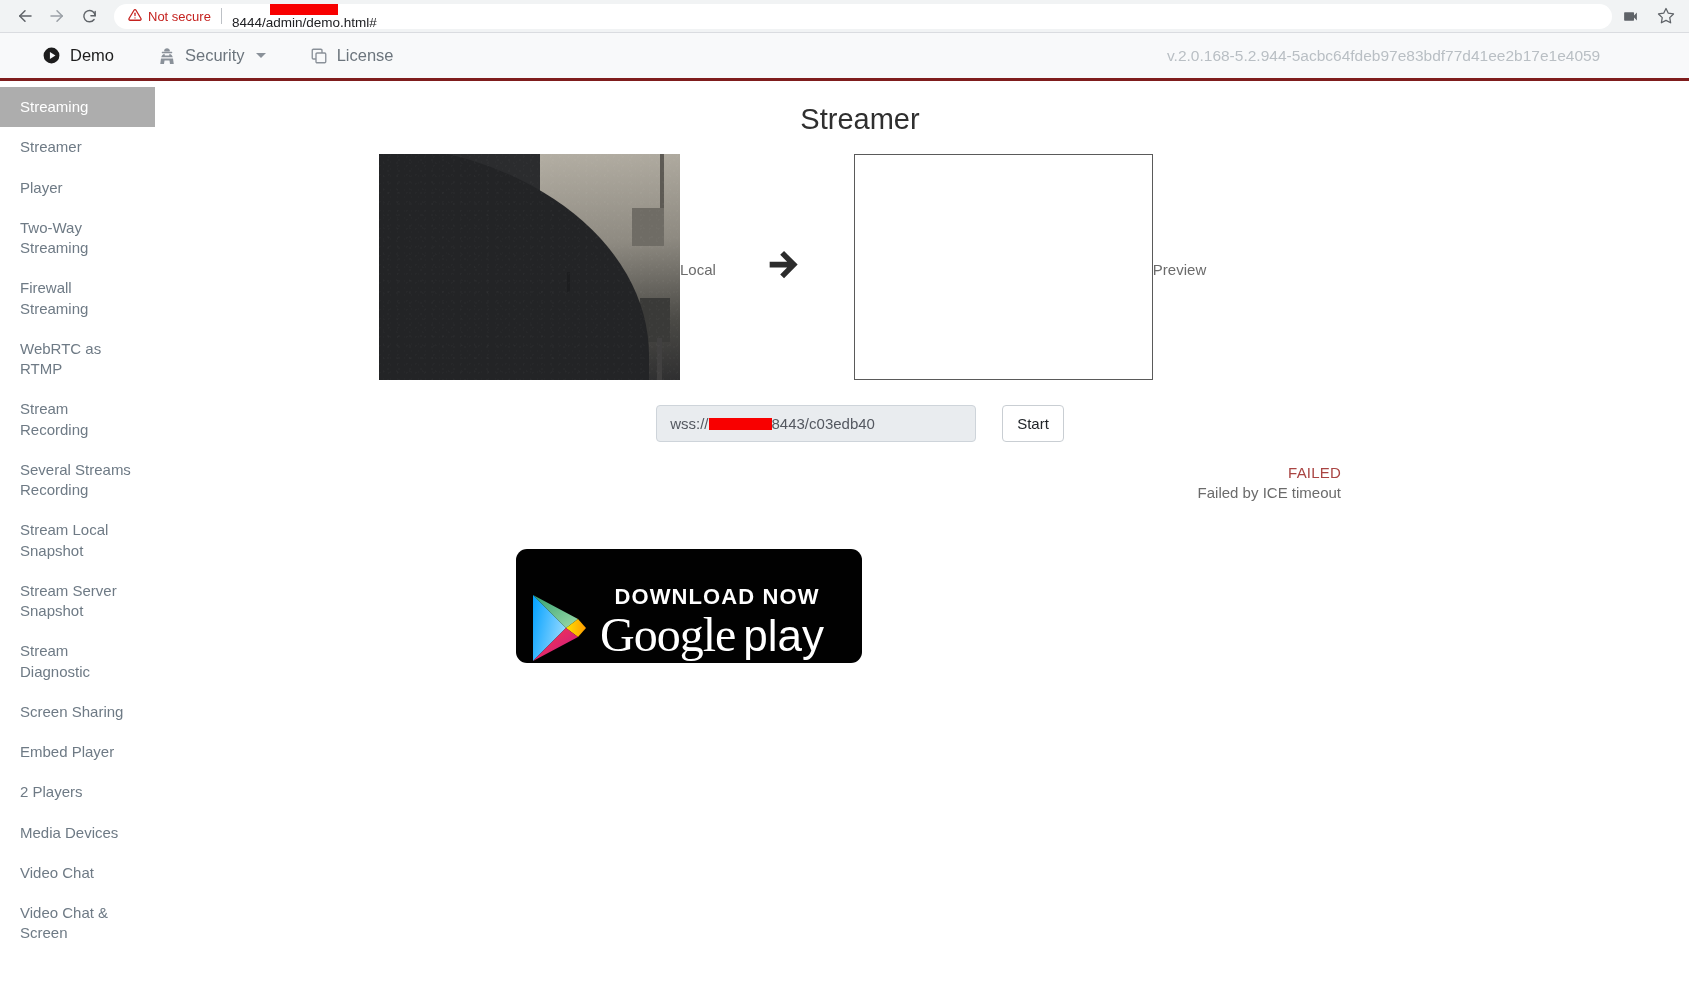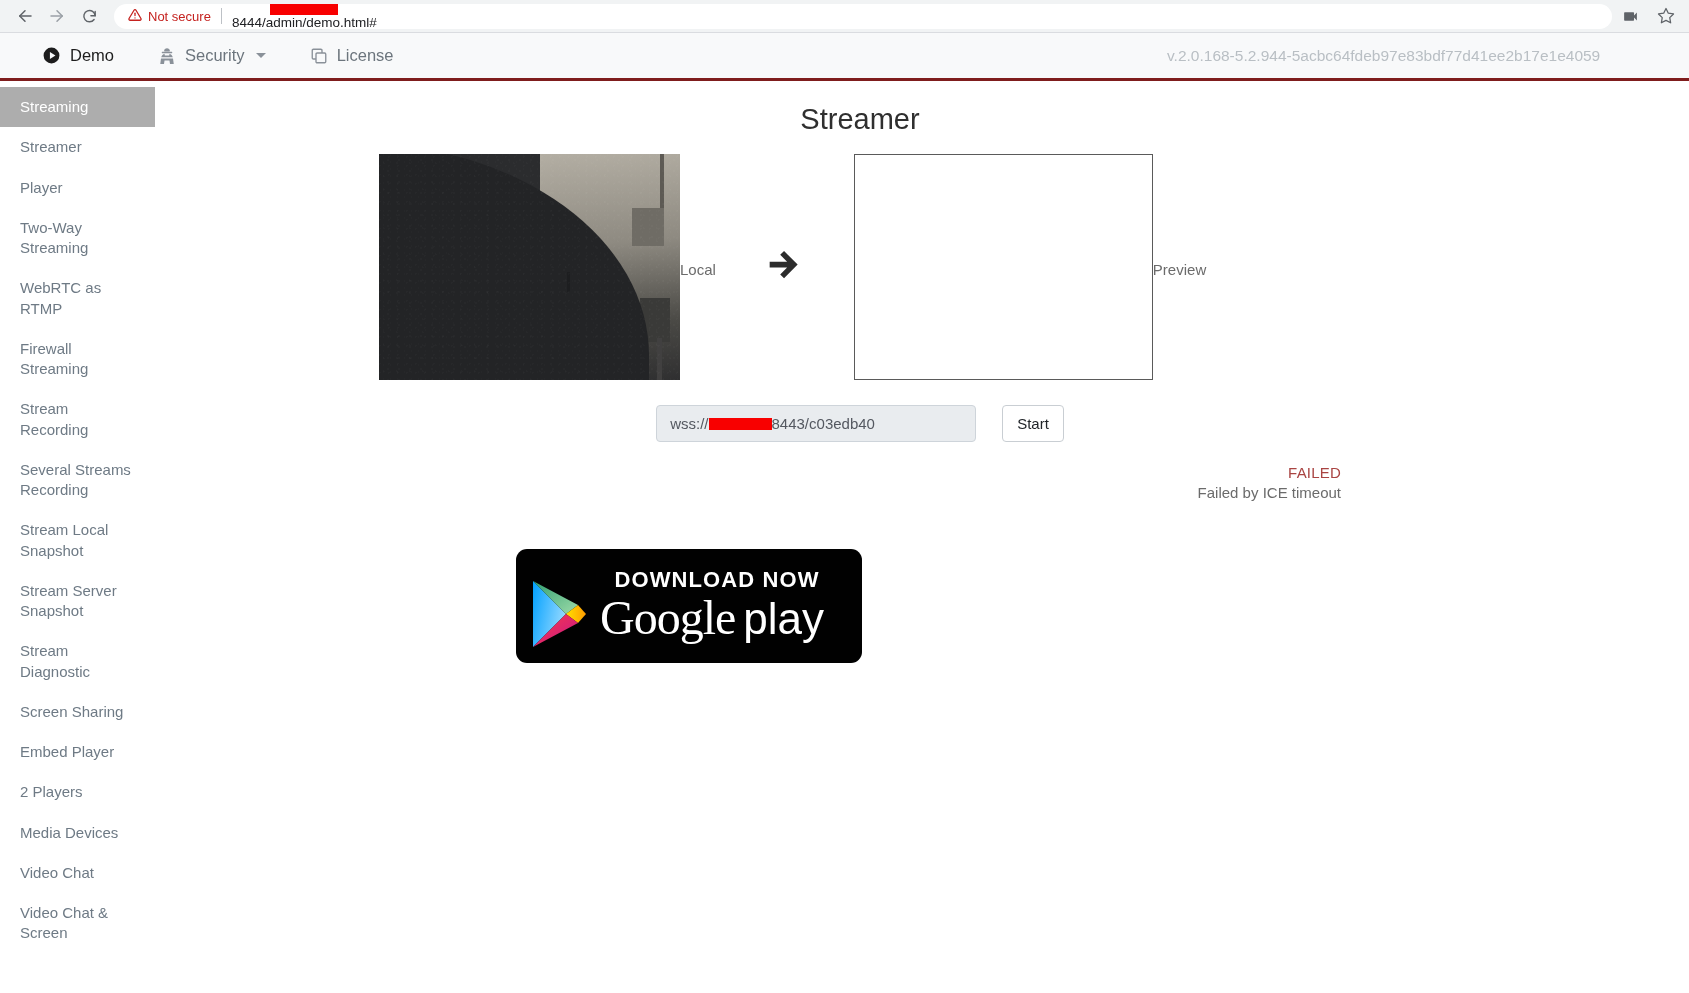--- a/index.html
+++ b/index.html
@@ -277,21 +277,21 @@
   
   .badge-wrap {
     margin-top: 48px;
     margin-left: 361px;
   }
   .gp-badge {
     width: 346px; height: 114px;
     background: #010101;
     border-radius: 11px;
     display: flex;
-    align-items: center;
+    align-items: flex-end;
     padding-left: 14px;
     position: relative;
     overflow: hidden;
   }
   .gp-tri {
     width: 58px; height: 70px;
     position: relative;
     flex: 0 0 auto;
     margin-top: 16px;
   }
@@ -421,22 +421,22 @@
   <div class="version">v.2.0.168-5.2.944-5acbc64fdeb97e83bdf77d41ee2b17e1e4059</div>
 </div>
 
 <div class="page">
 
   <div class="sidebar">
     <div class="side-item active">Streaming</div>
     <div class="side-item">Streamer</div>
     <div class="side-item">Player</div>
     <div class="side-item">Two-Way Streaming</div>
+    <div class="side-item">Firewall Streaming</div>
     <div class="side-item">WebRTC as RTMP</div>
-    <div class="side-item">Firewall Streaming</div>
     <div class="side-item">Stream Recording</div>
     <div class="side-item">Several Streams Recording</div>
     <div class="side-item">Stream Local Snapshot</div>
     <div class="side-item">Stream Server Snapshot</div>
     <div class="side-item">Stream Diagnostic</div>
     <div class="side-item">Screen Sharing</div>
     <div class="side-item">Embed Player</div>
     <div class="side-item">2 Players</div>
     <div class="side-item">Media Devices</div>
     <div class="side-item">Video Chat</div>

